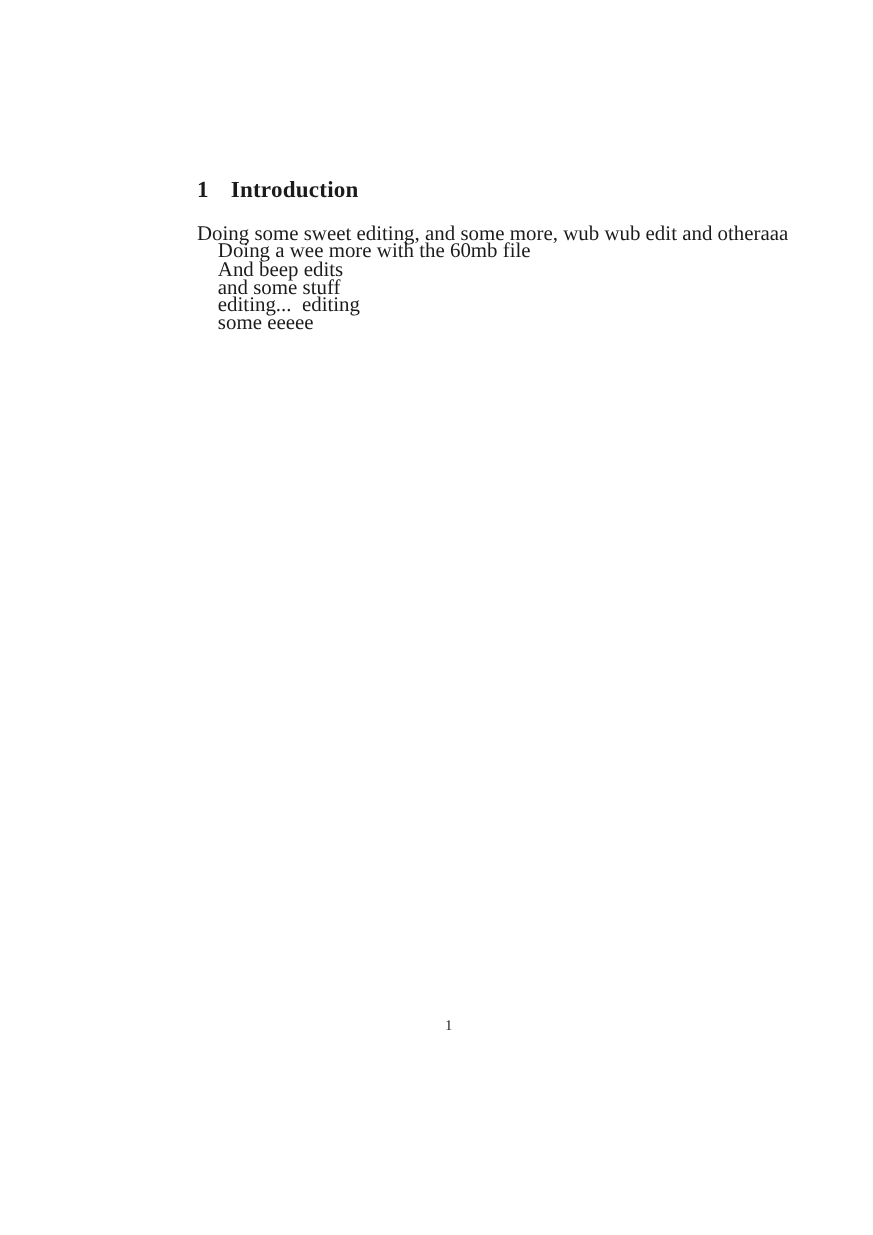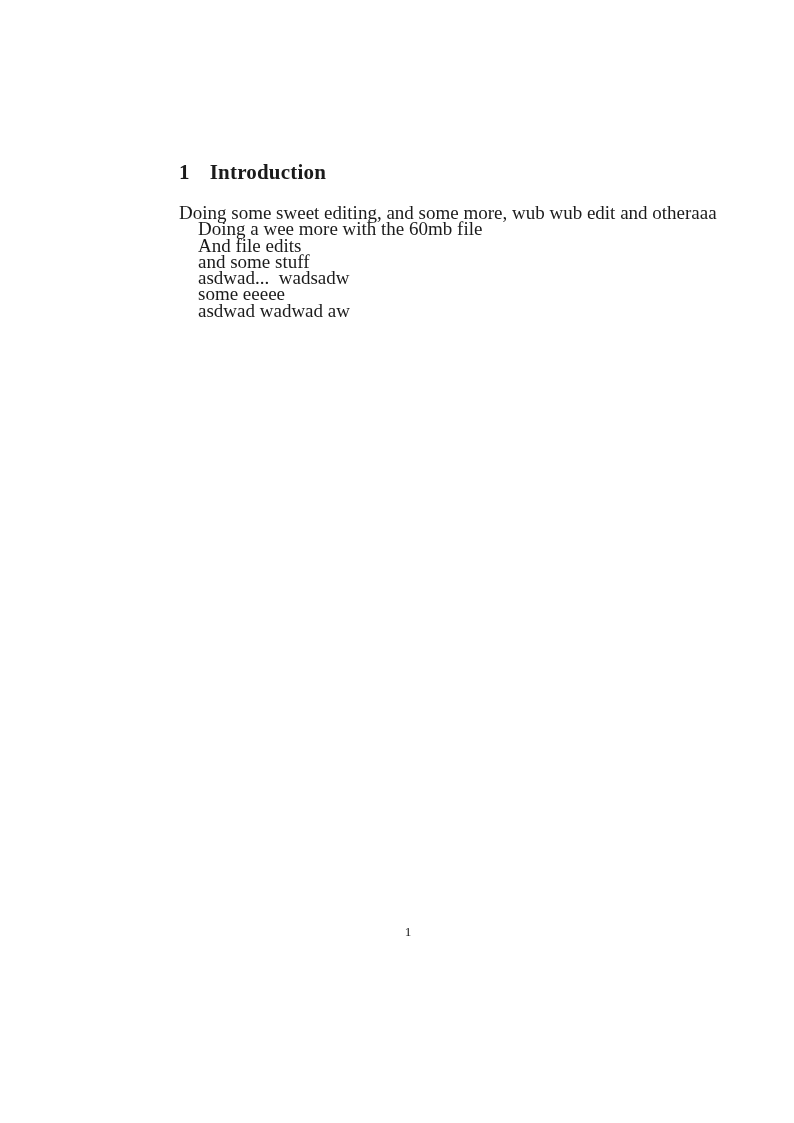--- a/index.html
+++ b/index.html
@@ -55,21 +55,20 @@
 </style>
 </head>
 <body>
 
 <div class="page">
   <div class="content">
     <h1 class="section-heading"><span class="sec-num">1</span><span class="sec-title">Introduction</span></h1>
 
     <p class="para">Doing some sweet editing, and some more, wub wub edit and otheraaa</p>
     <p class="para indented">Doing a wee more with the 60mb file</p>
-    <p class="para indented">And file edits</p>
+    <p class="para indented">And beep edits</p>
     <p class="para indented">and some stuff</p>
-    <p class="para indented">asdwad...  wadsadw</p>
+    <p class="para indented">editing...  editing</p>
     <p class="para indented">some eeeee</p>
-    <p class="para indented">asdwad wadwad aw</p>
   </div>
 
   <div class="page-number">1</div>
 </div>
 
 </body></html>

